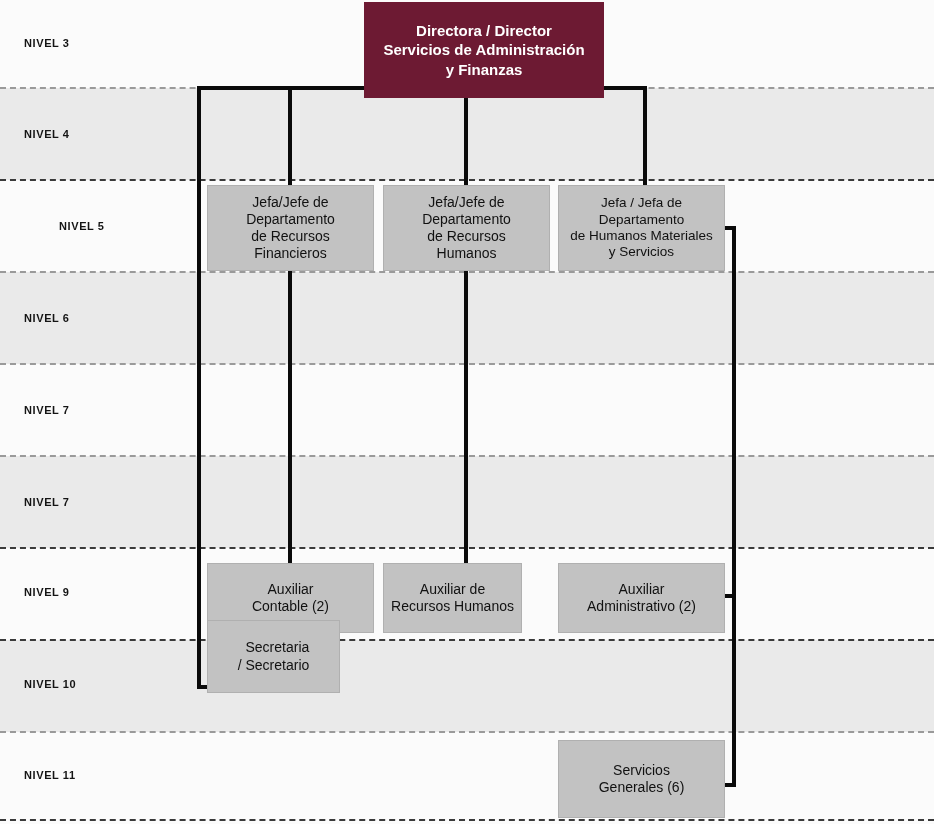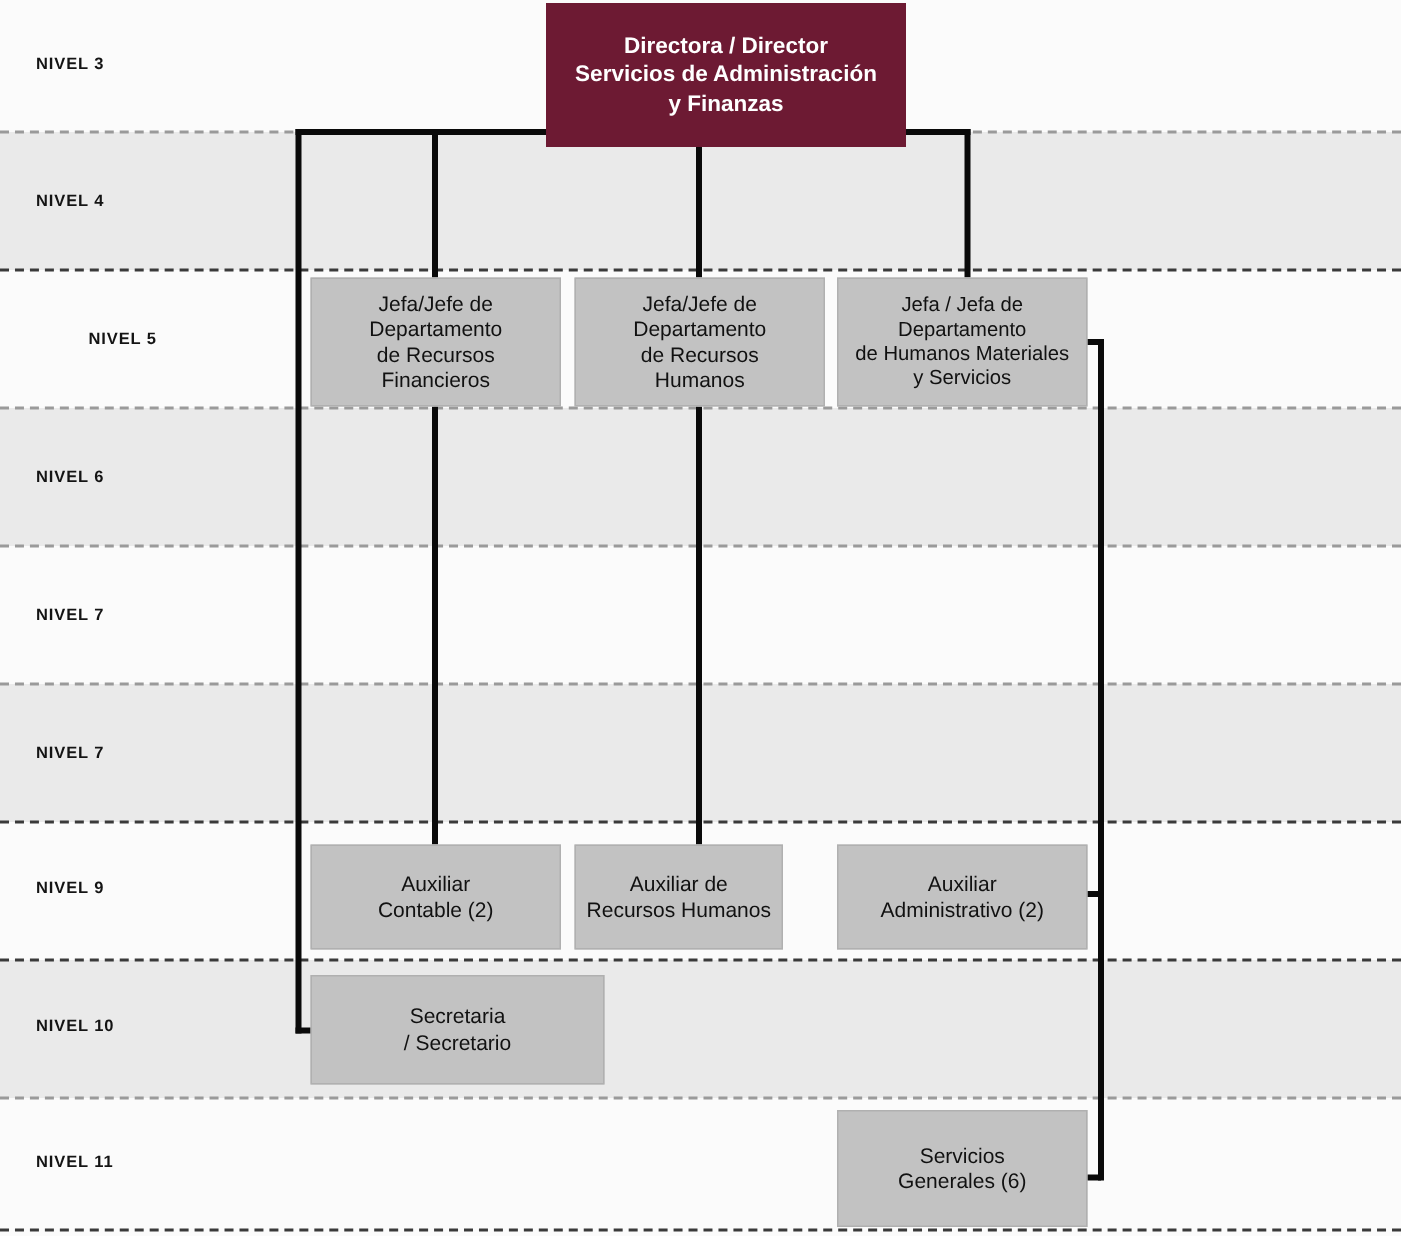--- a/index.html
+++ b/index.html
@@ -191,21 +191,21 @@
     </span>
   </div>
 
   <div class="node gray" style="left:558px;top:563px;width:167px;height:70px;">
     <span class="node-text">
       <span>Auxiliar</span><br>
       <span>Administrativo (2)</span>
     </span>
   </div>
 
-  <div class="node gray" style="left:207px;top:650px;width:196px;height:73px;">
+  <div class="node gray" style="left:207px;top:620px;width:133px;height:73px;text-align:right;">
     <span class="node-text">
       <span>Secretaria</span><br>
       <span>/ Secretario</span>
     </span>
   </div>
 
   <div class="node gray" style="left:558px;top:740px;width:167px;height:78px;">
     <span class="node-text">
       <span>Servicios</span><br>
       <span>Generales (6)</span>

